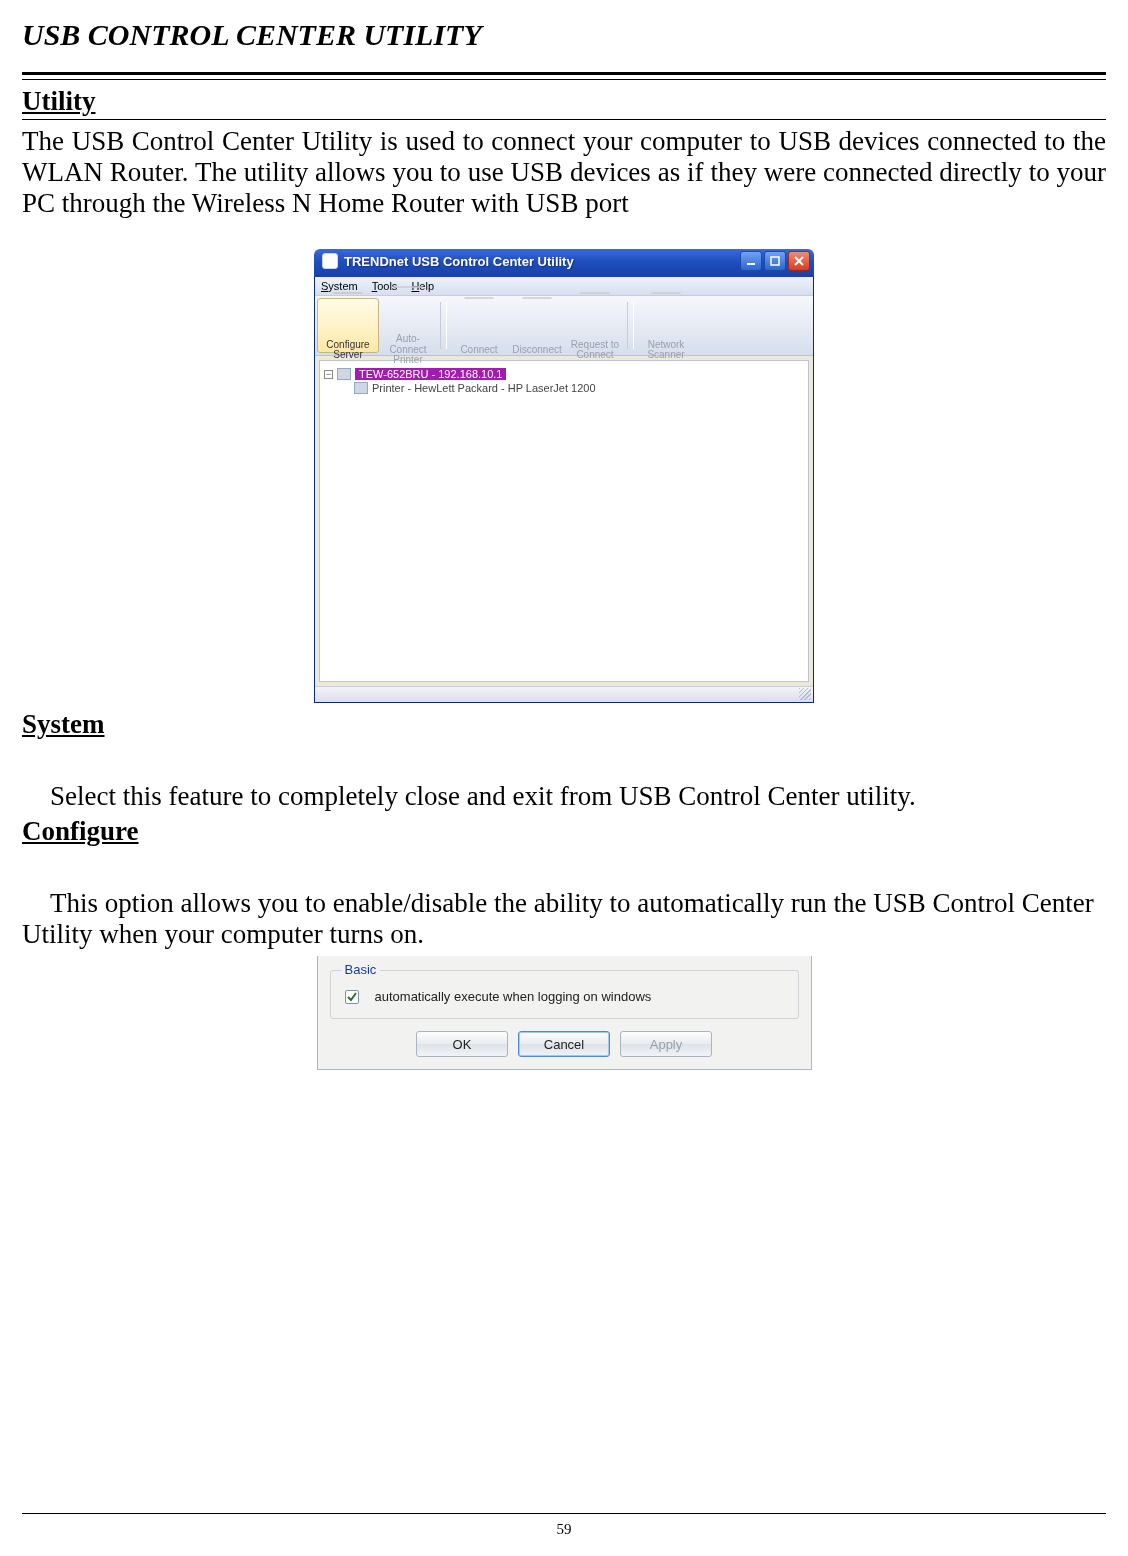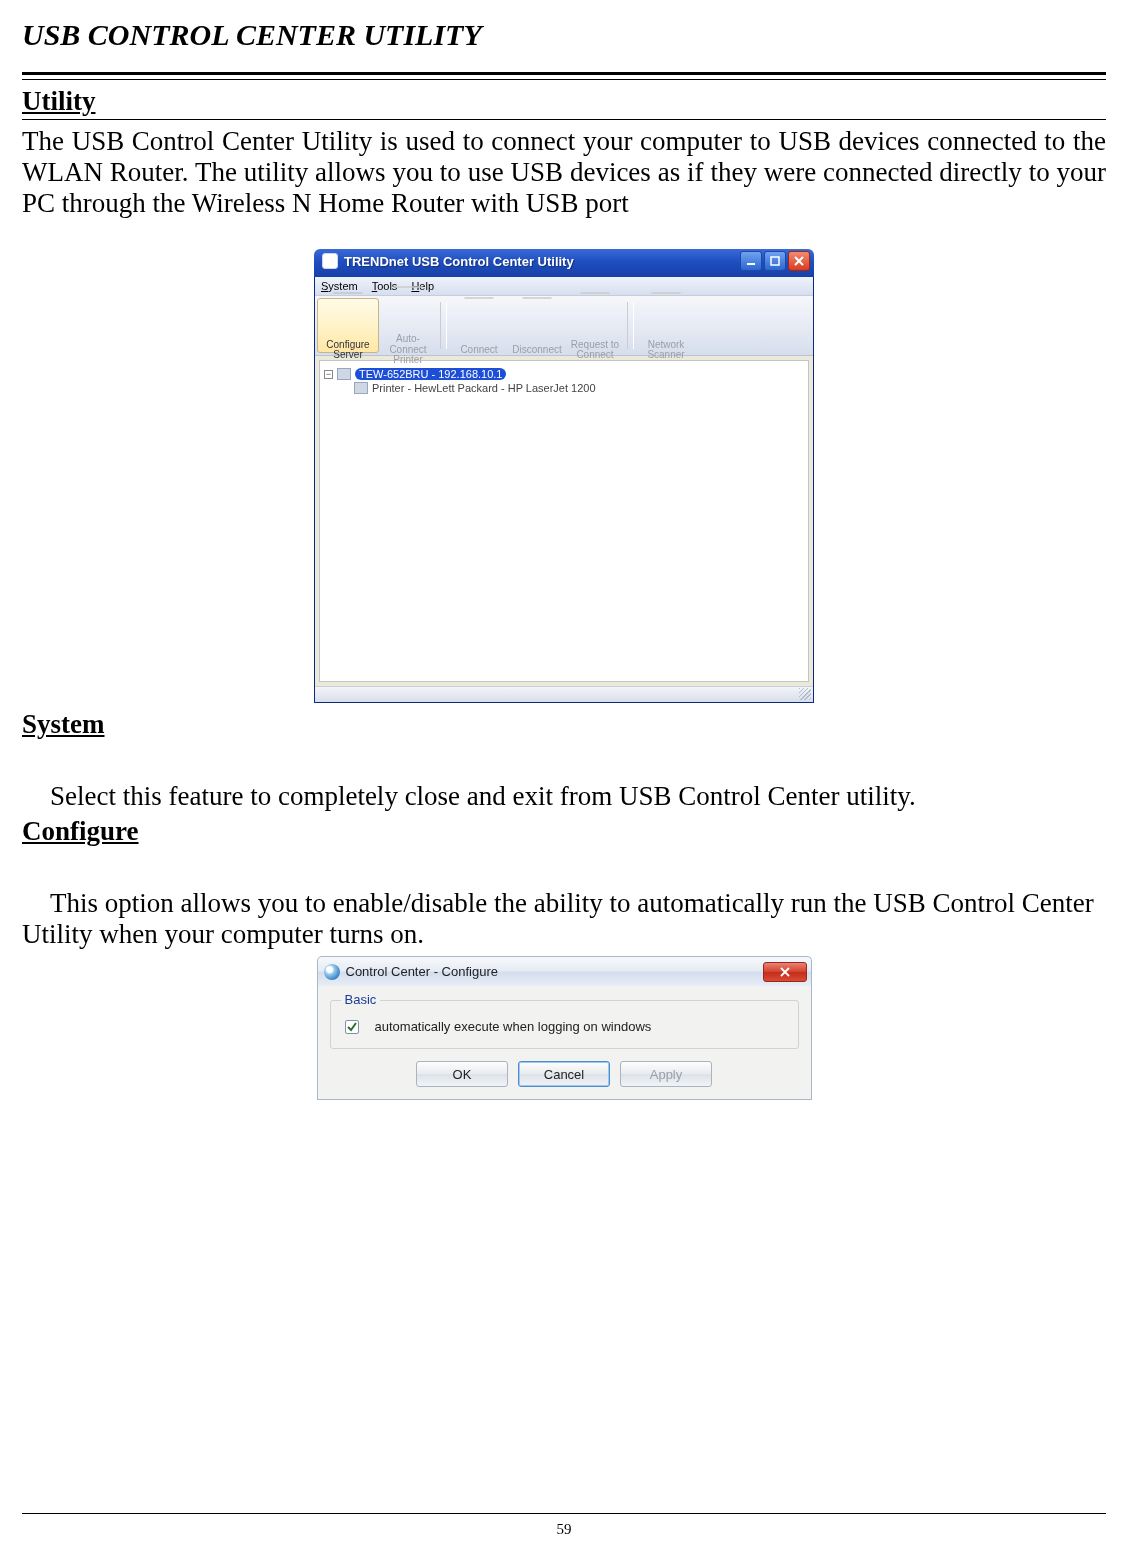--- a/index.html
+++ b/index.html
@@ -112,21 +112,21 @@
     .tb-btn.dis .icon { filter: grayscale(100%); opacity:.75; }
     .tb-btn .lbl { text-align:center; }
 
     .xp-tree {
       background:#fff; margin:4px; height: 322px; border:1px solid #bfc5cf;
       padding: 6px 4px; font-size: 11px;
     }
     .tree-row { display:flex; align-items:center; gap:4px; padding:1px 0; }
     .tree-row .box { width:9px; height:9px; border:1px solid #888; font-size:9px; line-height:7px; text-align:center; color:#555; }
     .tree-row.root .node-label {
-      background:#1d4ed8; color:#fff; padding: 0 4px; border-radius: 6px;
+      background:#a21caf; color:#fff; padding: 0 4px;
     }
     .tree-row.child { padding-left: 30px; color:#444; }
     .tree-ico { width:14px; height:12px; background:#cfd6e4; border:1px solid #98a6c2; }
     .xp-status { height: 16px; background: linear-gradient(to bottom,#f2f4f9,#d8deea); border-top:1px solid #c7ccd6; position:relative; }
     .xp-grip { position:absolute; right:2px; bottom:2px; width:12px; height:12px;
       background: repeating-linear-gradient(135deg,#b3bccc 0 1px,transparent 1px 3px); }
 
     
     .vista-titlebar {
       height: 30px;
@@ -280,29 +280,20 @@
 </div>
 
 <div class="section-head">System</div>
 <p class="body-text indent">Select this feature to completely close and exit from USB Control Center utility.</p>
 
 <div class="section-head">Configure</div>
 <p class="body-text indent" style="text-indent:28px; text-align:left;">This option allows you to enable/disable the ability to automatically run the USB Control Center Utility when your computer turns on.</p>
 
 <div class="figure-wrap">
   <div class="figure2">
-    <div class="vista-titlebar">
-      <span class="tb-ico"></span>
-      <span class="title">Control Center - Configure</span>
-      <div class="vista-close">
-        <svg viewBox="0 0 10 10">
-            <path d="M1 1 L9 9 M9 1 L1 9" stroke="#fff" stroke-width="1.8"></path>
-          </svg>
-      </div>
-    </div>
     <div class="vista-body">
       <div class="fieldset">
         <span class="legend">Basic</span>
         <label class="chk-row">
           <span class="chk">
             <svg viewBox="0 0 10 10">
                 <path d="M1 5 L4 8 L9 1" fill="none" stroke="#2b6f2b" stroke-width="2"></path>
               </svg>
           </span>
           <span>automatically execute when logging on windows</span>

